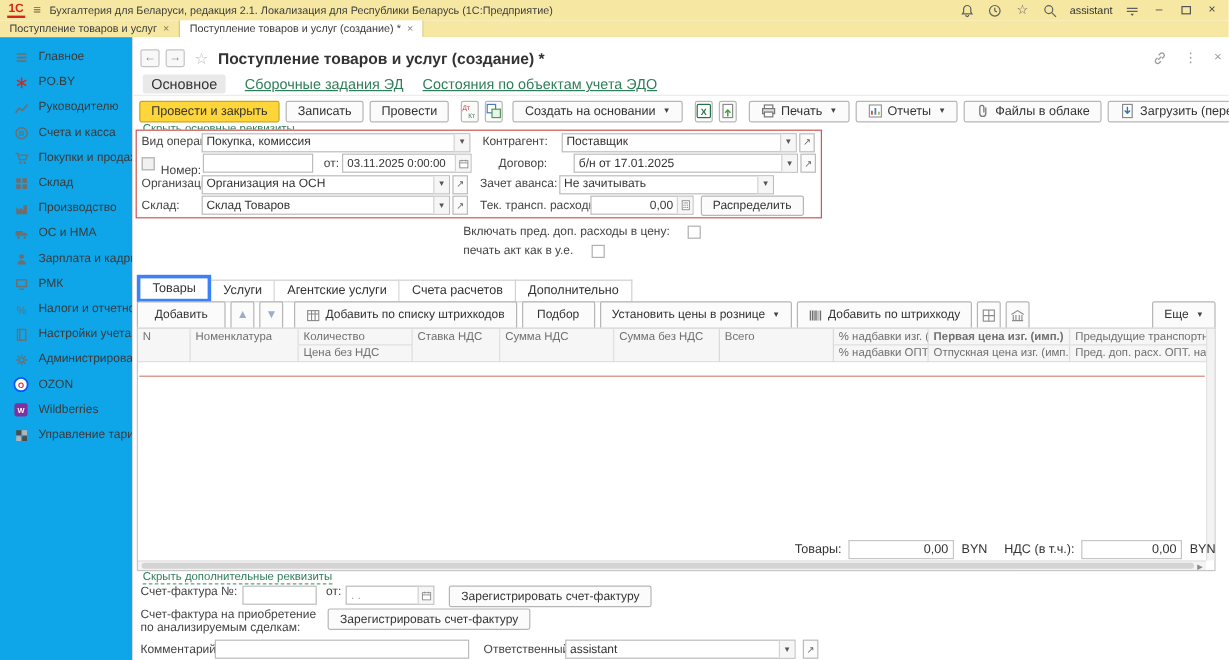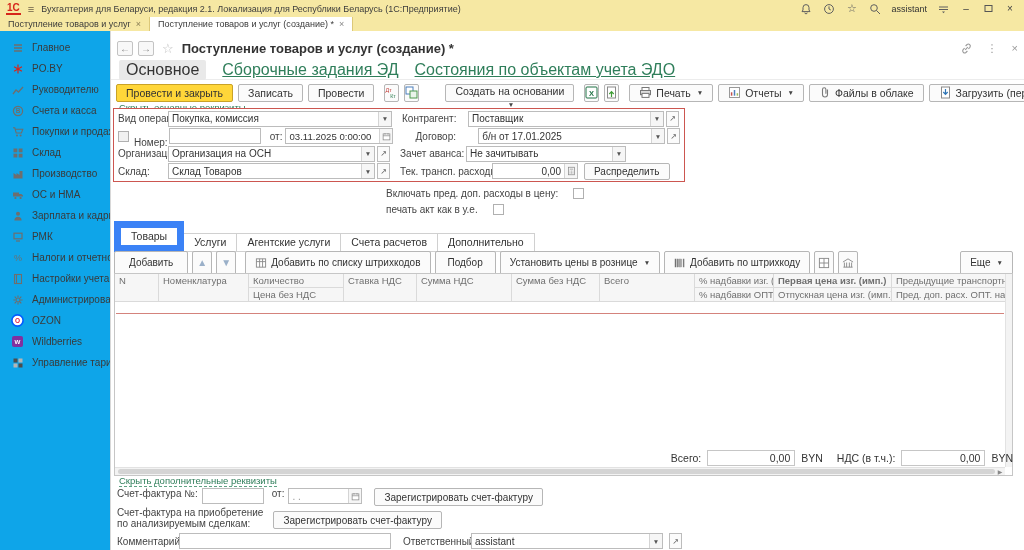--- a/index.html
+++ b/index.html
@@ -33,21 +33,21 @@
 
   
   .form-header { position:absolute; left:6px; top:6px; right:6px; height:22px; display:flex; align-items:center; gap:5px; }
   .navbtn { width:16px; height:15px; border:1px solid #c3c3c3; border-radius:2px; background:#f8f8f8; color:#8a8a8a; font-size:10px; line-height:13px; text-align:center; }
   .fav-star { color:#c0c0c0; font-size:13px; margin:0 3px; }
   .form-title { font-size:13px; font-weight:bold; color:#333; white-space:nowrap; }
   .fh-right { margin-left:auto; display:flex; align-items:center; gap:14px; color:#9a9a9a; }
   .fh-right span { font-size:11px; }
 
   
-  .form-nav { position:absolute; left:0; top:30px; right:0; height:19px; display:flex; align-items:center; gap:16px; padding-left:8px; border-bottom:1px solid #ececec; font-size:16px; }
+  .form-nav { position:absolute; left:0; top:30px; right:0; height:19px; display:flex; align-items:center; gap:16px; padding-left:8px; border-bottom:1px solid #ececec; font-size:12px; }
   .nav-chip { background:#e9e9e9; border-radius:2px; padding:1px 7px; color:#333; }
   .nav-link { color:#2f7e5a; text-decoration:underline; }
 
   
   .cmdbar { position:absolute; left:5px; top:51px; right:6px; height:21px; display:flex; align-items:center; gap:5px; }
   .btn { height:18px; padding:0 9px; background:#fbfbfb; border:1px solid #b6b6b6; border-radius:2px; font-size:10.5px; color:#333; display:inline-flex; align-items:center; gap:4px; white-space:nowrap; }
   .btn.primary { background:#ffd639; border-color:#c9a227; }
   .iconbtn { width:22px; padding:0; justify-content:center; }
   .caret { font-size:6.5px; color:#444; margin-left:2px; }
   .cmd-spacer { flex:1; }
@@ -68,21 +68,21 @@
 
   
   .options { position:absolute; left:275px; top:155px; font-size:10px; color:#444; }
   .opt-row { display:flex; align-items:center; gap:15px; height:15px; margin-bottom:1px; }
   .opt-link { color:#2f7e5a; border-bottom:1px dashed #5ea183; line-height:11px; }
 
   
   .itabs { position:absolute; left:3px; top:203px; display:flex; align-items:flex-end; height:18px; font-size:10.5px; }
   .itab { padding:2px 10px 3px; border:1px solid #d0d0d0; border-left:none; color:#333; background:#fff; }
   .itab:first-child { border-left:1px solid #b5b5b5; }
-  .itab.active { border:7px solid #3b82f6; position:relative; }
+  .itab.active { border:3px solid #3b82f6; position:relative; }
   .itoolbar { position:absolute; left:3px; top:222px; right:11px; height:19px; display:flex; align-items:center; gap:4px; }
   .itoolbar .btn { height:24px; font-size:10px; }
   .updown { width:20px; justify-content:center; color:#9ab0c9; font-size:9px; padding:0; }
 
   
   .gtable { position:absolute; left:3px; top:242px; width:899px; height:203px; border:1px solid #c6c6c6; background:#fff; }
   .thead { display:grid; grid-template-columns:44px 90px 95px 73px 95px 88px 95px 79px 118px minmax(0,1fr); grid-auto-rows:14px; background:#f6f6f6; }
   .th { border-right:1px solid #dadada; border-bottom:1px solid #dadada; padding:1px 4px 0; font-size:9.5px; color:#6f6f6f; white-space:nowrap; overflow:hidden; background:#f6f6f6; }
   .tbody { position:absolute; left:0; right:7px; top:28px; bottom:8px; background:#fff; }
   .req-line { position:absolute; left:1px; right:1px; top:11px; border-top:1.5px solid #d4837c; }
@@ -92,21 +92,21 @@
   .harrow { width:10px; text-align:center; font-size:6px; color:#888; }
 
   
   .totals { position:absolute; right:11px; top:419px; display:flex; align-items:center; gap:6px; font-size:10.5px; color:#333; }
   .totals input { width:88px; height:16px; border:1px solid #c6c6c6; font:10.5px "Liberation Sans",sans-serif; text-align:right; padding:0 4px; color:#333; }
 
   .hide-link2 { position:absolute; left:8px; top:445px; font-size:9.5px; color:#2f7e5a; border-bottom:1px dashed #5ea183; line-height:10px; }
 
   
   .inv1 { position:absolute; left:6px; top:457px; display:flex; align-items:flex-start; gap:4px; font-size:10px; color:#444; }
-  .inv2 { position:absolute; left:6px; top:476px; display:flex; align-items:flex-end; gap:10px; font-size:10px; color:#444; }
+  .inv2 { position:absolute; left:6px; top:476px; display:flex; align-items:flex-start; gap:10px; font-size:10px; color:#444; }
   .inv2 .two { line-height:11px; }
   .grayval input { color:#999; }
 
   .comment-row { position:absolute; left:6px; top:502px; display:flex; align-items:center; gap:4px; font-size:10px; color:#444; }
 
   svg { display:block; }
 </style>
 </head>
 <body>
 
@@ -345,21 +345,21 @@
             <text x="0.5" y="5.8" font-size="5.4" fill="#c13a36" font-family="Liberation Sans,sans-serif">Дт</text>
             <text x="5.2" y="12" font-size="5.4" fill="#2a7c4f" font-family="Liberation Sans,sans-serif">Кт</text>
           </svg>
       </span>
       <span class="btn iconbtn">
         <svg width="13" height="13" viewBox="0 0 13 13">
             <rect x="1" y="1" width="7" height="7" fill="#fff" stroke="#4a7ebb"></rect>
             <rect x="5" y="5" width="7" height="7" fill="#eaf4ea" stroke="#4e9a4e"></rect>
           </svg>
       </span>
-      <span class="btn" style="margin-left:21px;flex-direction:column;">
+      <span class="btn" style="margin-left:3px;">
         <span>Создать на основании</span>
           <span class="caret">▼</span>
       </span>
       <span class="btn iconbtn" style="margin-left:5px;">
         <svg width="13" height="13" viewBox="0 0 13 13">
             <rect x="1" y="1" width="11" height="11" rx="1" fill="#fff" stroke="#217346"></rect>
             <text x="6.5" y="9.6" font-size="7.5" font-weight="bold" text-anchor="middle" fill="#217346" font-family="Liberation Sans,sans-serif">X</text>
           </svg>
       </span>
       <span class="btn iconbtn">
@@ -443,21 +443,21 @@
         <span class="sqbtn">↗</span>
       </div>
       <div class="frow">
         <span class="flab" style="width:50px;">Организация:</span>
         <span class="combo" style="width:207px;">
           <input value="Организация на ОСН" style="">
           <span class="cbtn">▼</span>
         </span>
         <span class="sqbtn">↗</span>
         <span class="flab" style="width:66px;margin-left:10px;">Зачет аванса:</span>
-        <span class="combo" style="width:160px;">
+        <span class="combo" style="width:179px;">
           <input value="Не зачитывать" style="">
           <span class="cbtn">▼</span>
         </span>
       </div>
       <div class="frow">
         <span class="flab" style="width:50px;">Склад:</span>
         <span class="combo" style="width:207px;">
           <input value="Склад Товаров" style="">
           <span class="cbtn">▼</span>
         </span>
@@ -563,21 +563,21 @@
         <div class="req-line"></div>
       </div>
       <div class="vscroll"></div>
       <div class="hscroll">
         <div class="hthumb"></div>
         <div class="harrow">▶</div>
       </div>
     </div>
 
     <div class="totals">
-      <span>Всего:</span>
+      <span>Товары:</span>
       <input value="0,00" style="">
       <span>BYN</span>
       <span style="margin-left:8px;">НДС (в т.ч.):</span>
       <input style="width: 84px;" value="0,00">
       <span>BYN</span>
     </div>
 
     <span class="hide-link2">Скрыть дополнительные реквизиты</span>
 
     <div class="inv1">

